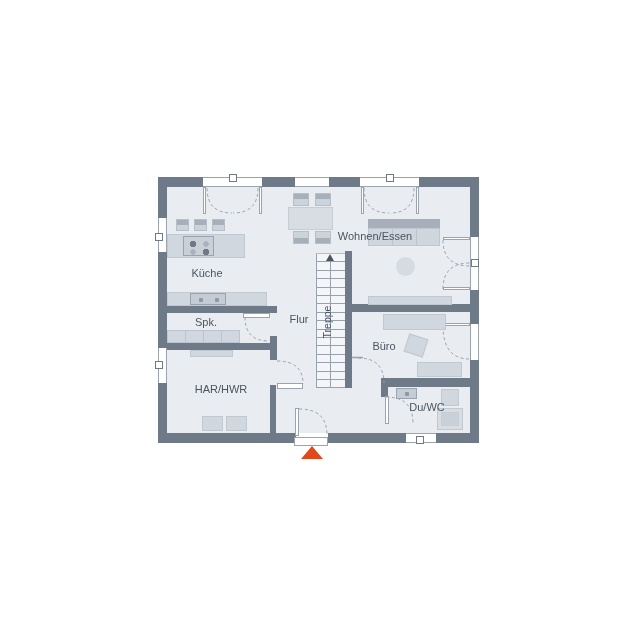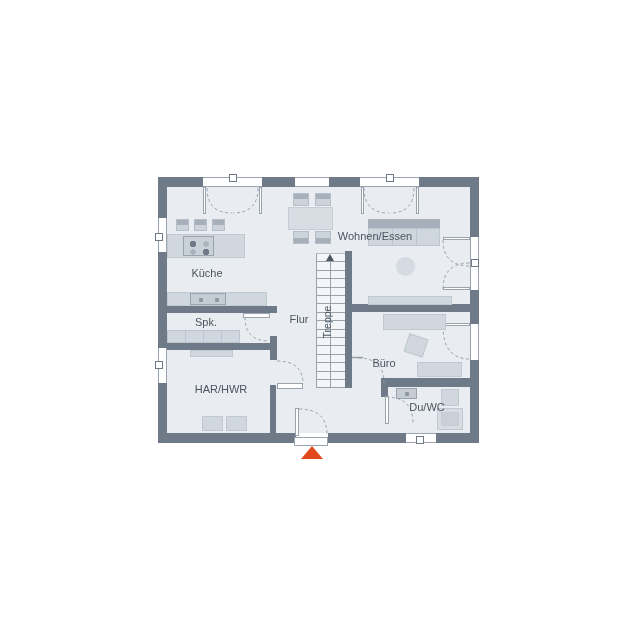--- a/index.html
+++ b/index.html
@@ -150,16 +150,16 @@
   <div class="abs flat" style="left:441px;top:412px;width:18px;height:14px;background:#c9d0d8;"></div>
 
   <div class="abs tri-red" style="left:301px;top:446px;"></div>
 
   <span class="abs lbl" style="left:207px;top:273px;">Küche</span>
   <span class="abs lbl" style="left:206px;top:322px;">Spk.</span>
   <span class="abs lbl" style="left:299px;top:319px;">Flur</span>
   <span class="abs lbl" style="left:221px;top:389px;">HAR/HWR</span>
   <span class="abs vtext" style="left:327px;top:322px;">Treppe</span>
   <span class="abs lbl" style="left:375px;top:236px;">Wohnen/Essen</span>
-  <span class="abs lbl" style="left:384px;top:363px;">Büro</span>
+  <span class="abs lbl" style="left:384px;top:346px;">Büro</span>
   <span class="abs lbl" style="left:427px;top:407px;">Du/WC</span>
 
 </div>
 
 </body></html>

